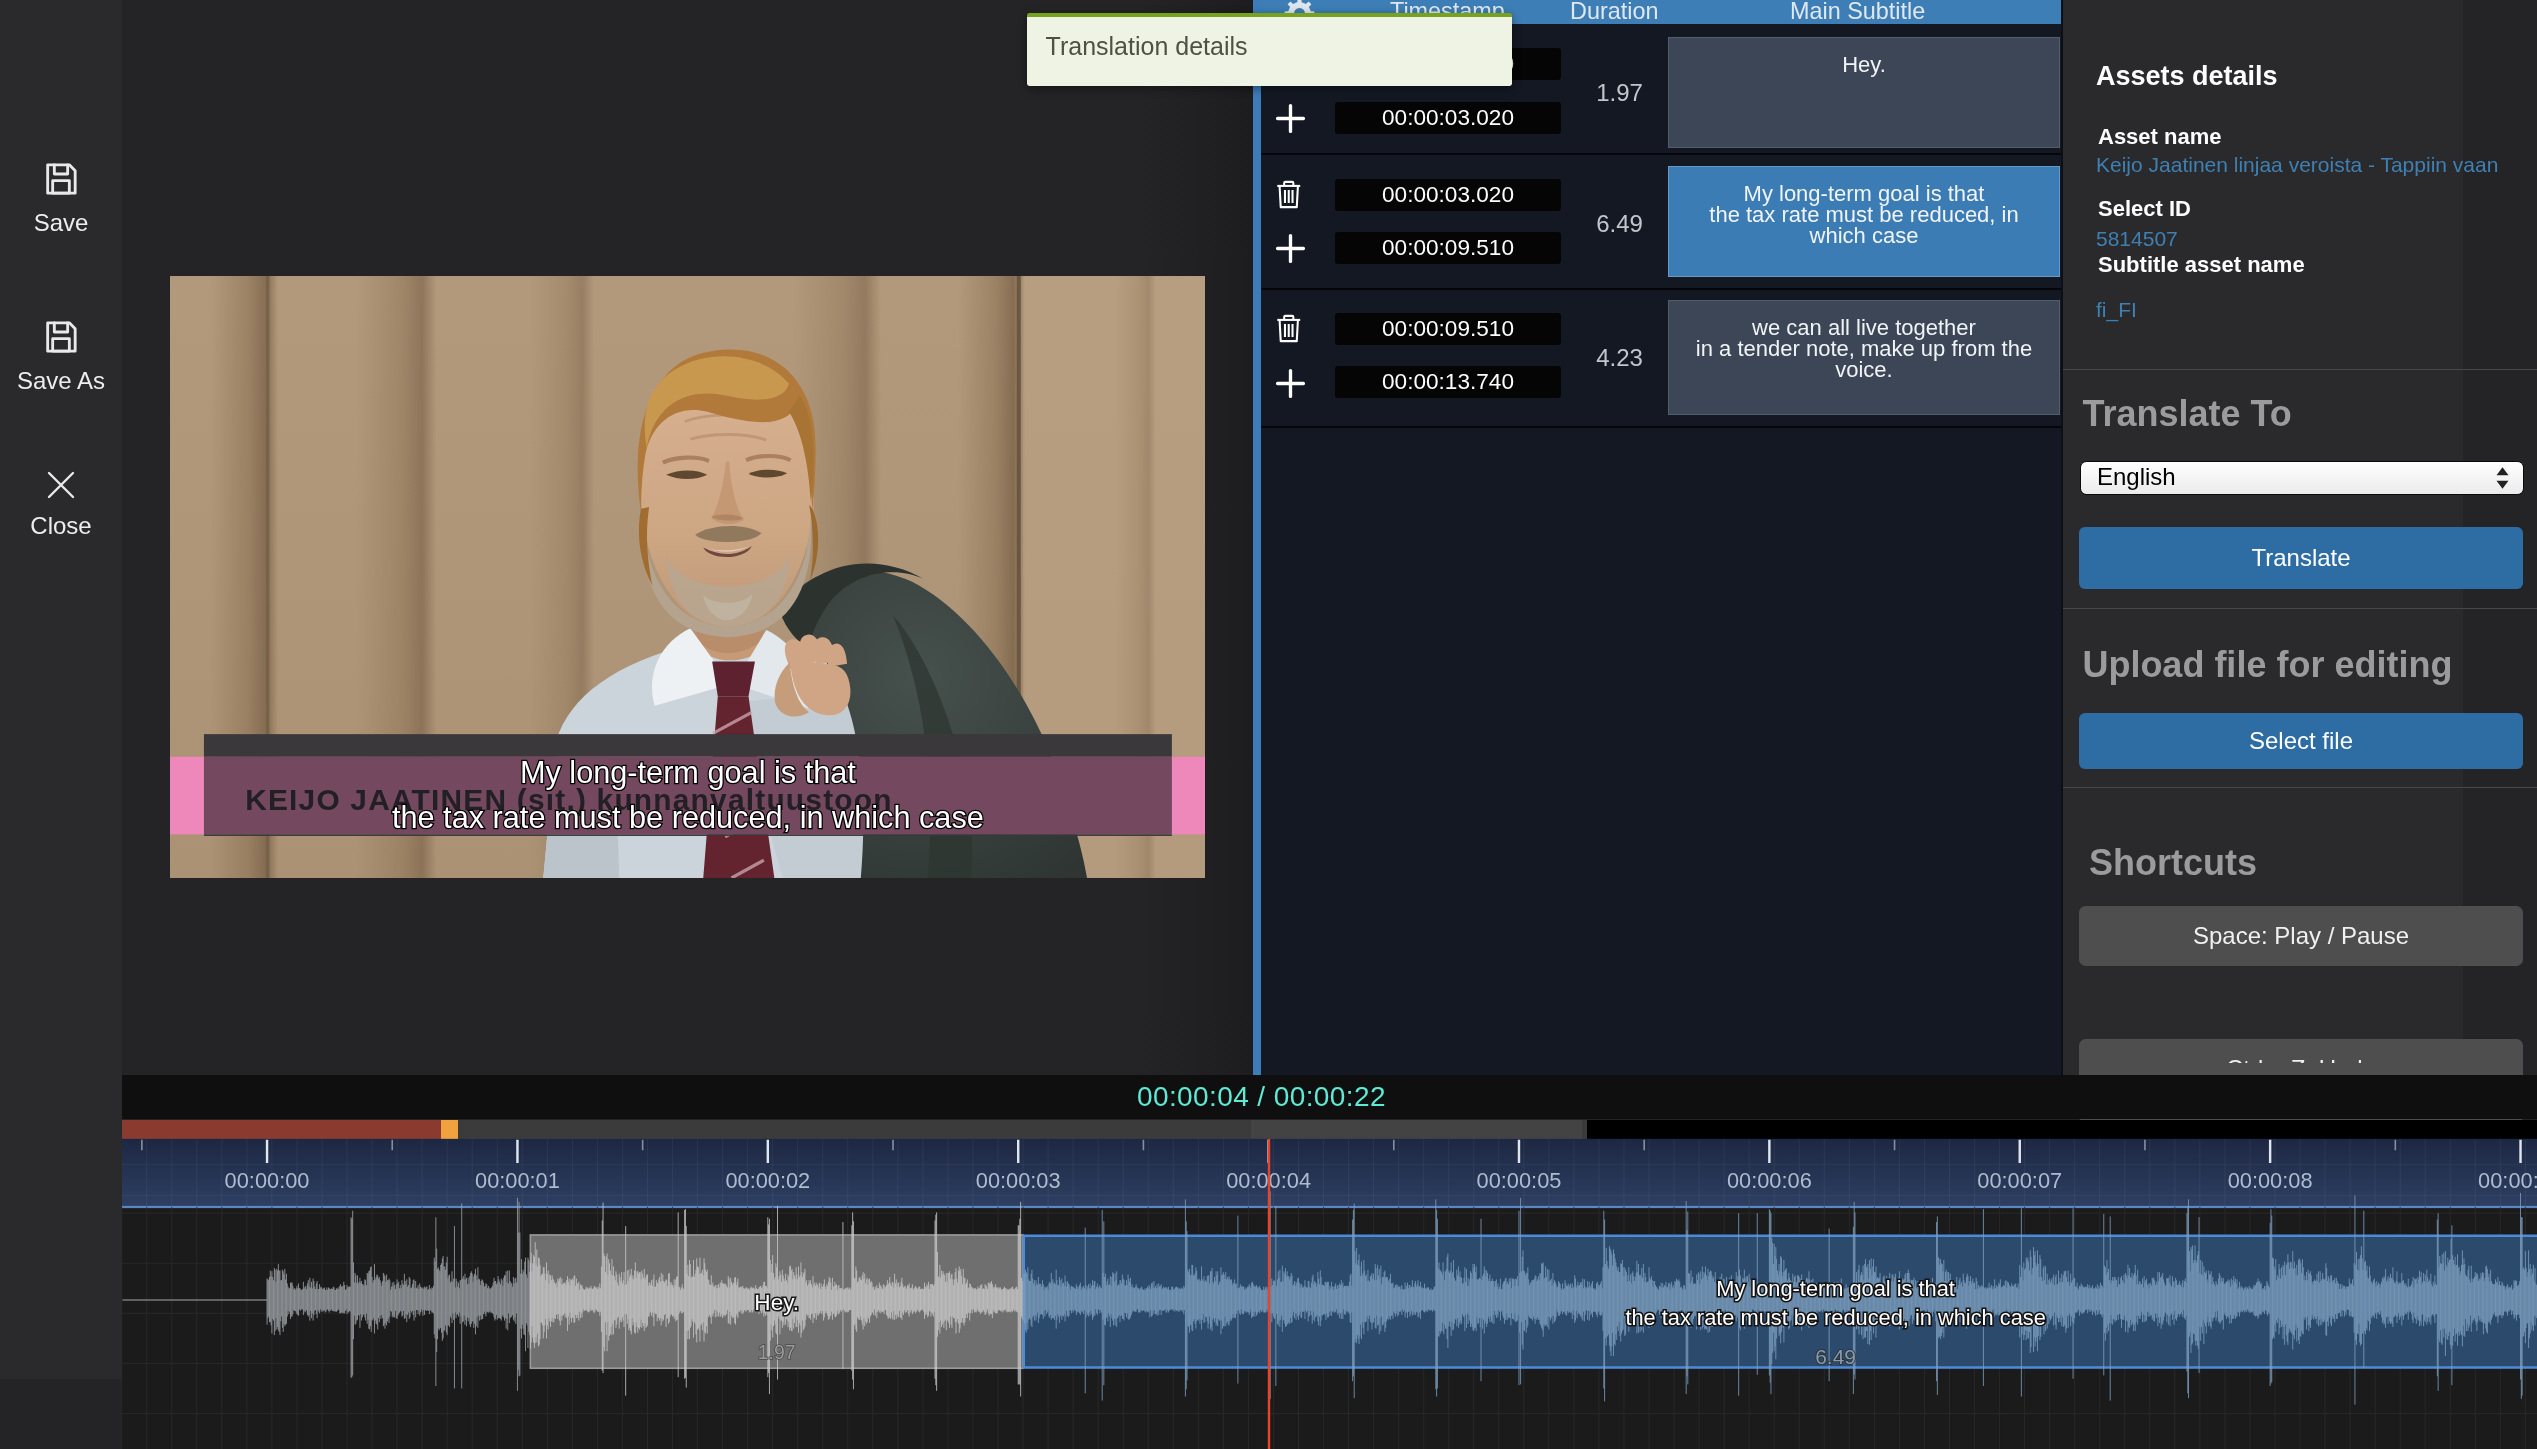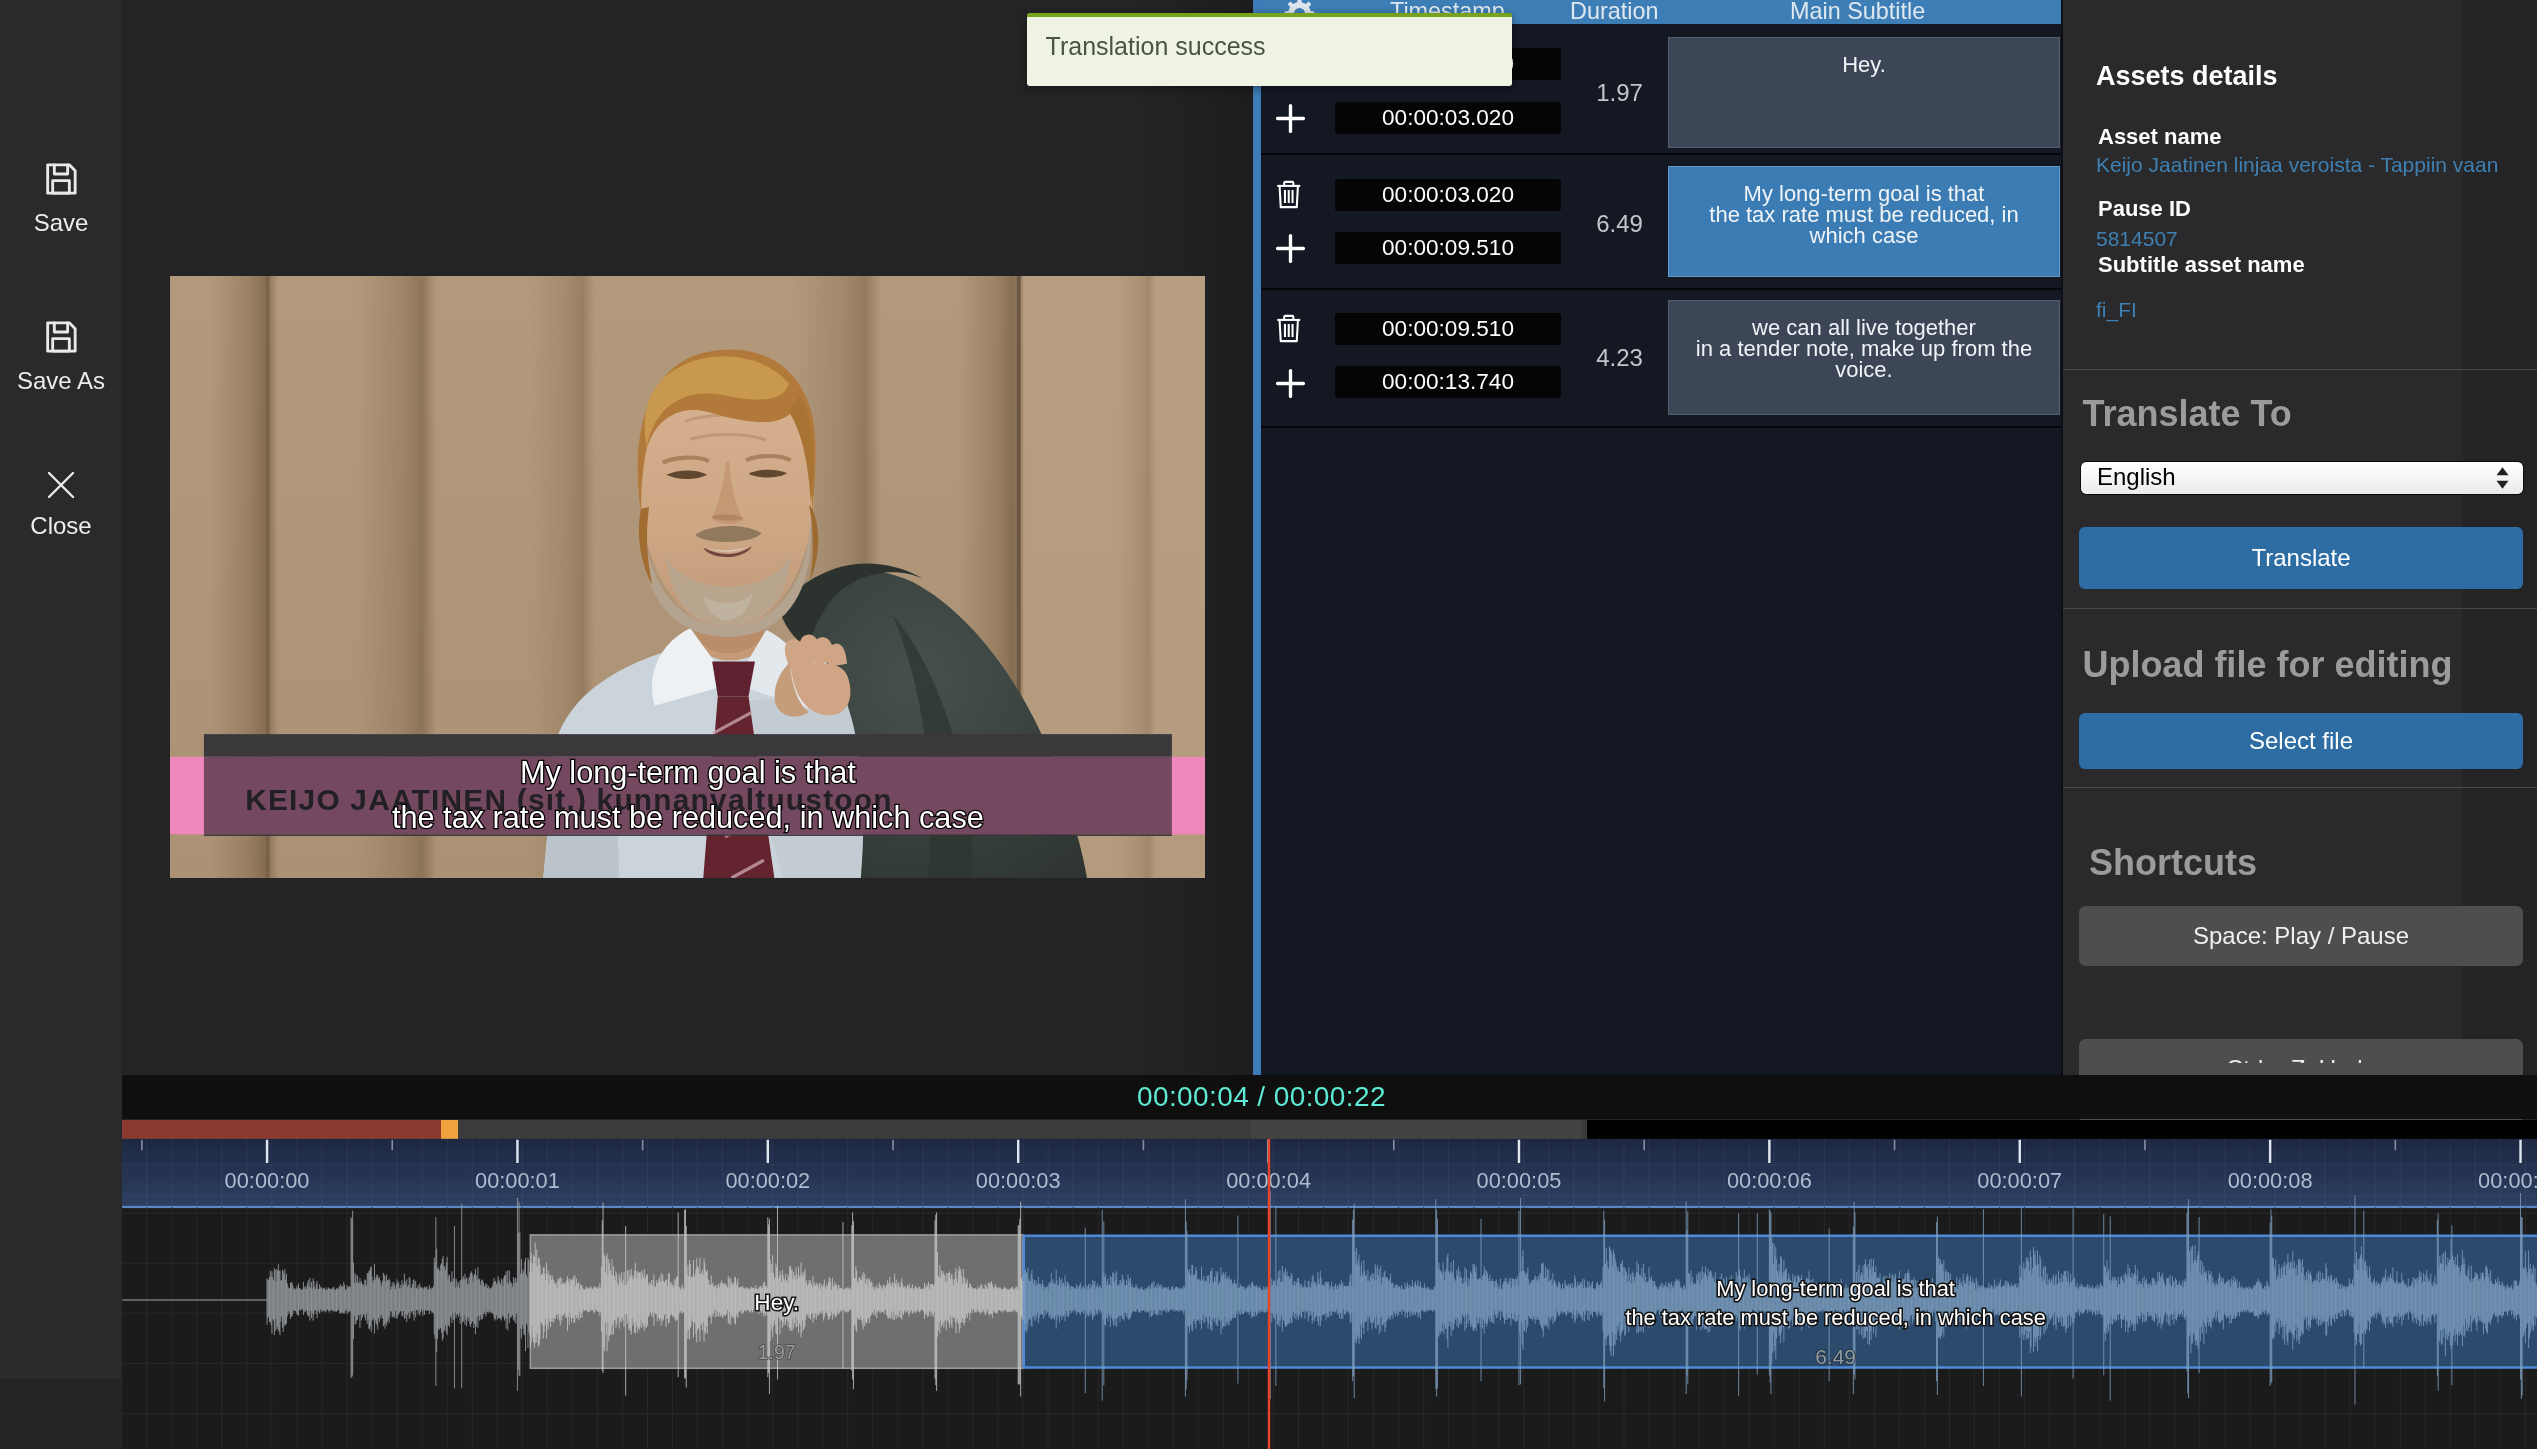--- a/index.html
+++ b/index.html
@@ -229,28 +229,28 @@
         <path d="M8 5.5 V3 Q8 2 9 2 H15 Q16 2 16 3 V5.5"></path>
         <path d="M4 5.5 L5 24 H19 L20 5.5"></path>
         <path d="M8.7 9 V20.5 M12 9 V20.5 M15.3 9 V20.5"></path>
       </svg></div>
   <div class="abs rowicon" style="top:368px"><svg width="31" height="31" viewBox="0 0 24 24" stroke="#fff" stroke-width="2.6" stroke-linecap="round">
         <path d="M12 2 V22 M2 12 H22"></path>
       </svg></div>
   <div class="tdivider" style="top:426px"></div>
 
   <div class="abs" id="toast">
-      <div>Translation success</div>
+      <div>Translation details</div>
     </div>
 
   <div class="abs" id="rightpanel">
     <div class="rp rphdr" style="left:33px;top:61px;font-size:27px">Assets details</div>
     <div class="rp rphdr" style="left:35px;top:124px">Asset name</div>
     <div class="rp rplink" style="left:33px;top:153px">Keijo Jaatinen linjaa veroista - Tappiin vaan</div>
-    <div class="rp rphdr" style="left:35px;top:196px">Pause ID</div>
+    <div class="rp rphdr" style="left:35px;top:196px">Select ID</div>
     <div class="rp rplink" style="left:33px;top:227px">5814507</div>
     <div class="rp rphdr" style="left:35px;top:252px">Subtitle asset name</div>
     <div class="rp rplink" style="left:33px;top:298px">fi_FI</div>
     <div class="rpdivider" style="top:369px"></div>
     <div class="rp rpsection" style="left:19.4px;top:393px">Translate To</div>
     <div class="rp" id="seldrop" style="left:17px;top:461px;width:444px;height:34px;background:linear-gradient(#ffffff,#ebebec);border:1.6px solid #0a0a0a;border-radius:6.5px;color:#000;font-size:24px;line-height:30px;padding-left:16px">English<span style="position:absolute;right:9.7px;top:4px"><svg width="21" height="24" viewBox="0 0 14 18" fill="#222">
             <path d="M7 1 L11.5 7 H2.5 Z"></path>
             <path d="M7 17 L2.5 11 H11.5 Z"></path>
           </svg></span></div>
     <div class="bluebtn" style="top:527px;height:62px;line-height:62px">Translate</div>

